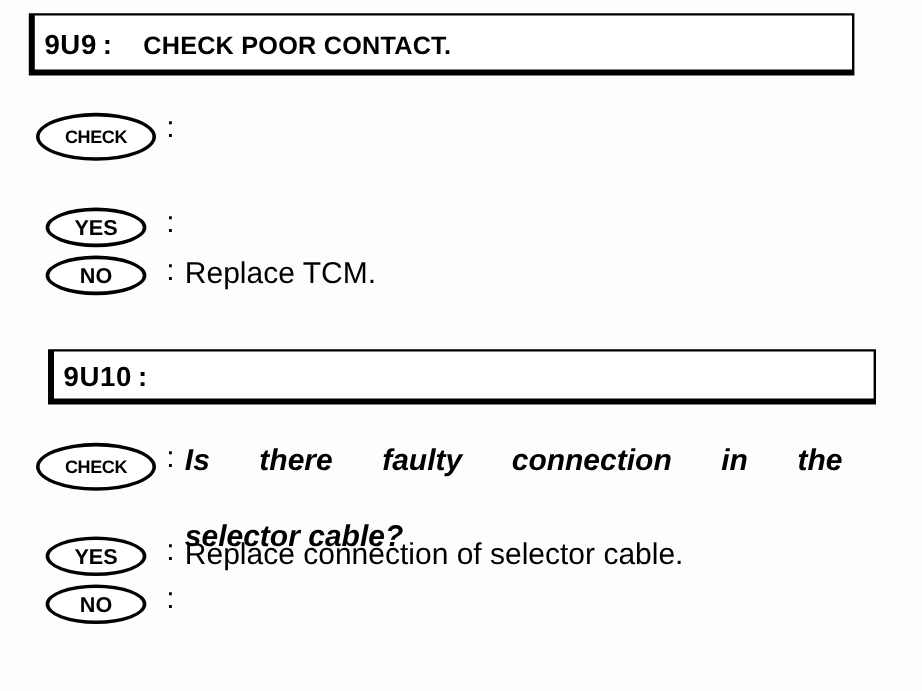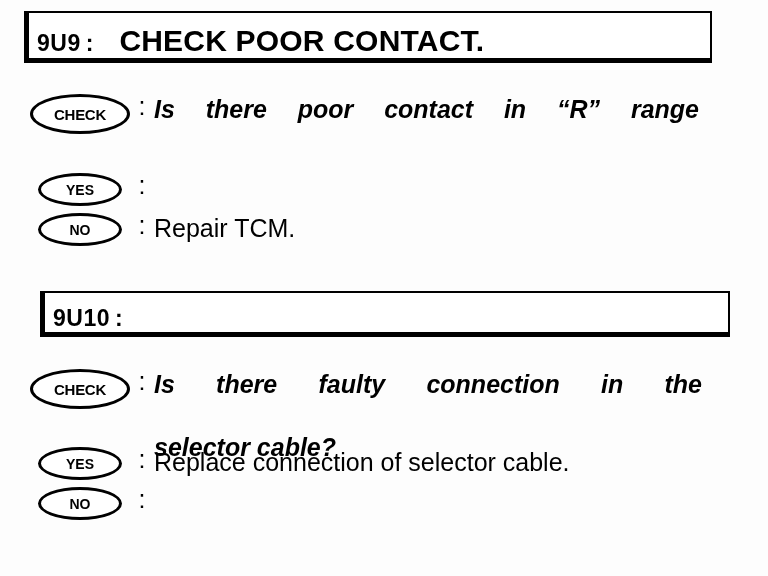--- a/index.html
+++ b/index.html
@@ -24,42 +24,42 @@
   
   .step-box {
     position: absolute;
     box-sizing: border-box;
     background: #ffffff;
     border-top: 2px solid #000;
     border-right: 2px solid #000;
     border-left: 5px solid #000;
     border-bottom: 5px solid #000;
     display: flex;
-    align-items: flex-end;
+    align-items: center;
   }
   .step-box-inner {
     display: flex;
     align-items: baseline;
     padding-left: 8px;
     padding-top: 4px;
     white-space: nowrap;
   }
   .step-id {
     font-weight: bold;
     font-size: 23px;
     letter-spacing: 0.5px;
   }
   .step-colon {
     font-weight: bold;
     font-size: 23px;
     padding-left: 5px;
   }
   .step-title {
     font-weight: bold;
-    font-size: 30px;
+    font-size: 21px;
     padding-left: 26px;
     letter-spacing: 0.2px;
   }
 
   
   .qa-row {
     position: absolute;
     display: flex;
     align-items: flex-start;
   }
@@ -83,21 +83,21 @@
     height: 33px;
     margin-left: 8px;
   }
   .badge-label {
     font-weight: bold;
     font-size: 15px;
     letter-spacing: -0.3px;
     line-height: 1;
   }
   .badge-yesno .badge-label {
-    font-size: 14px;
+    font-size: 18px;
     letter-spacing: 0px;
   }
 
   .row-colon {
     flex: 0 0 auto;
     font-size: 25px;
     line-height: 1;
     width: 24px;
     text-align: center;
   }
@@ -141,37 +141,36 @@
       <span class="step-title">CHECK POOR CONTACT.</span>
     </div>
   </div>
 
   <div class="qa-row" style="left:30px; top:94px; width:690px;">
     <div class="badge badge-check">
       <span class="badge-label">CHECK</span>
     </div>
     <div class="row-colon">:</div>
     <div class="row-text question" style="max-width:545px;">
-      <span class="line just">Is there poor contact in “R” range</span>
     </div>
   </div>
 
   <div class="qa-row" style="left:30px; top:173px; width:690px;">
     <div class="badge badge-yesno">
       <span class="badge-label">YES</span>
     </div>
     <div class="row-colon" style="margin-left:8px;">:</div>
   </div>
 
   <div class="qa-row" style="left:30px; top:213px; width:690px;">
     <div class="badge badge-yesno">
       <span class="badge-label">NO</span>
     </div>
     <div class="row-colon" style="margin-left:8px;">:</div>
-    <div class="row-text answer">Repair TCM.</div>
+    <div class="row-text answer">Replace TCM.</div>
   </div>
 
   <div class="step-box" style="left:40px; top:291px; width:690px; height:46px;">
     <div class="step-box-inner">
       <span class="step-id">9U10</span>
       <span class="step-colon">:</span>
     </div>
   </div>
 
   <div class="qa-row" style="left:30px; top:369px; width:700px;">

